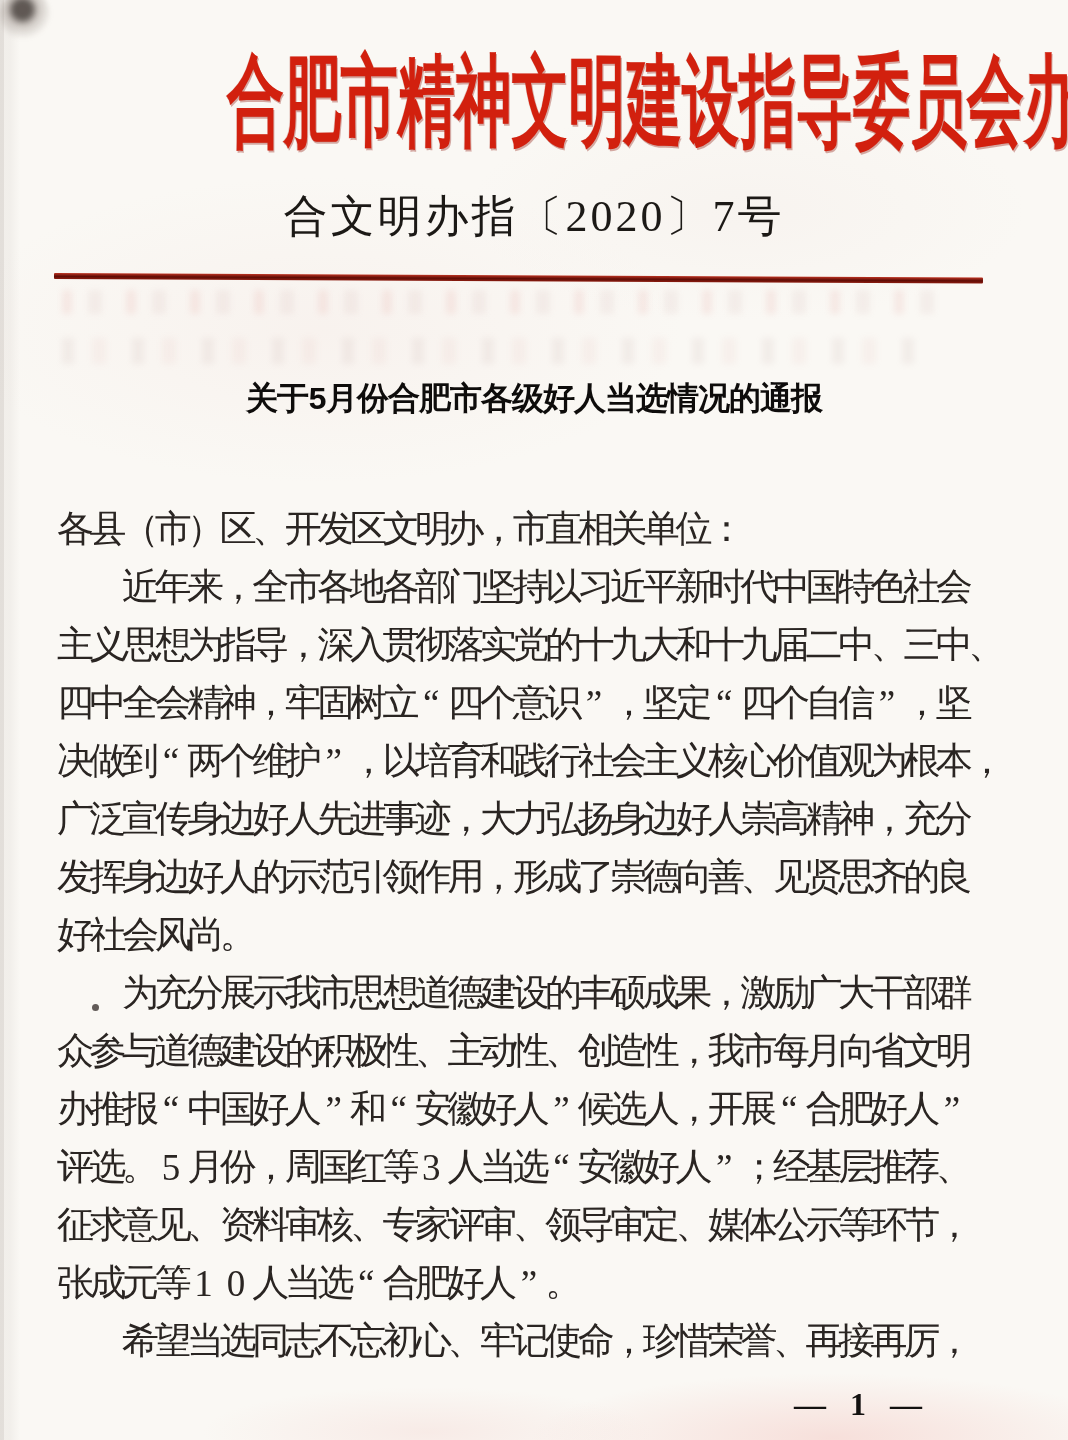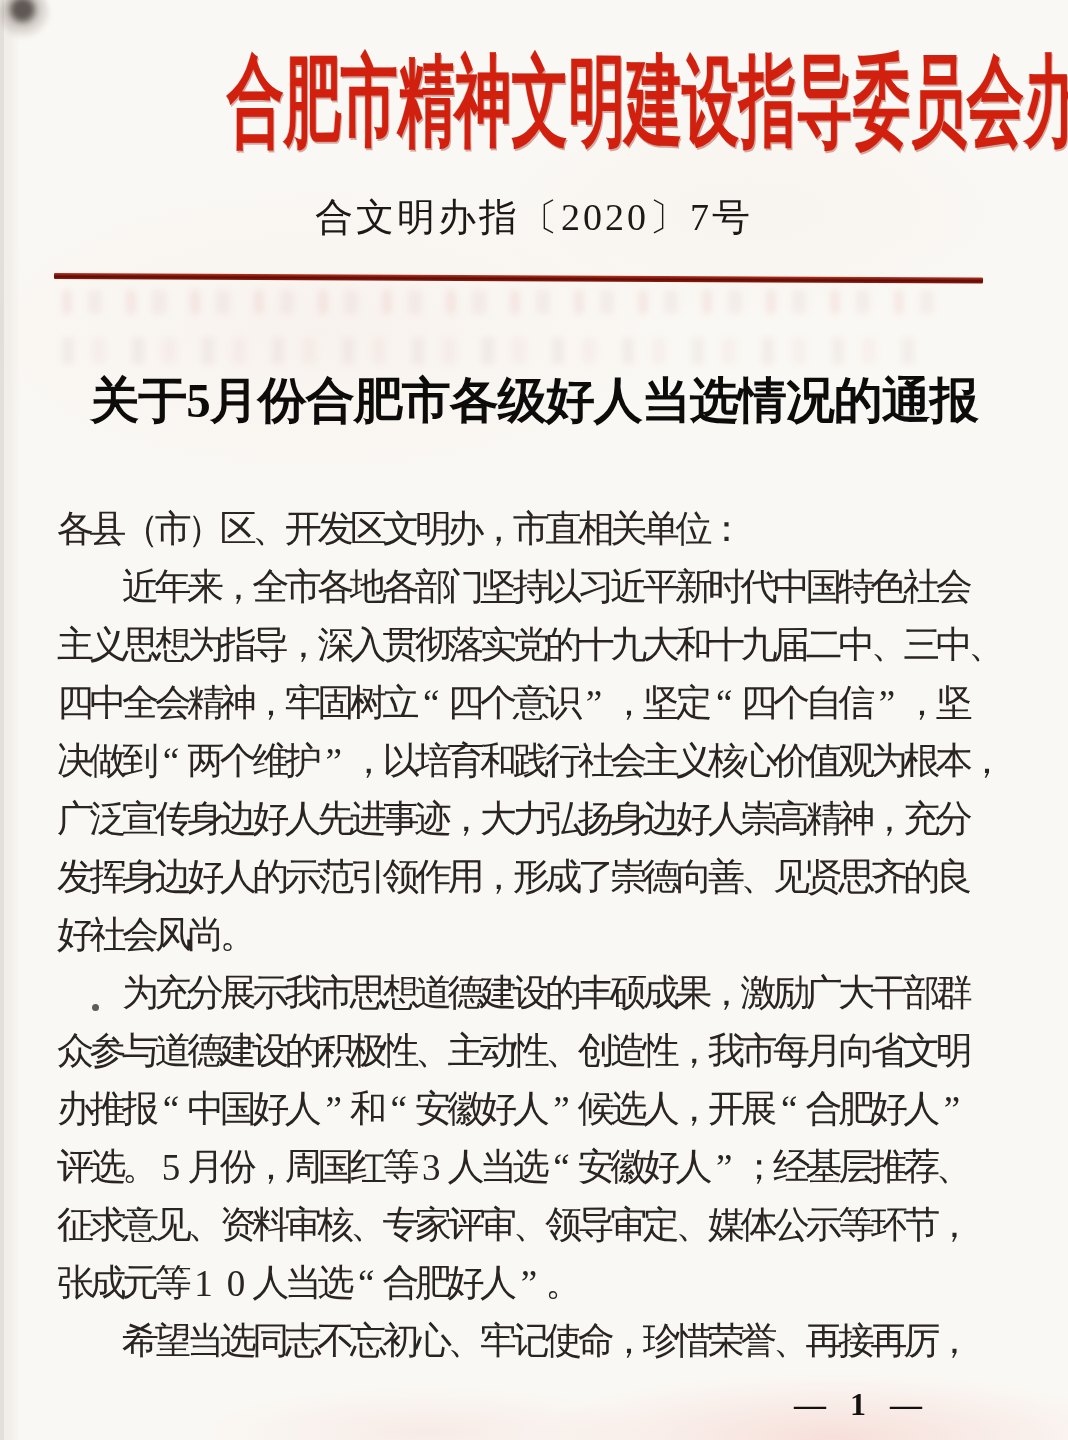--- a/index.html
+++ b/index.html
@@ -29,21 +29,21 @@
   .org-name {
     position: absolute; top: 46px; left: 0; width: 100%;
     text-align: center; white-space: nowrap;
     font-size: 99px; line-height: 112px; font-weight: 900;
     color: var(--header-red, #d2200e);
     transform: scaleX(.575);
     text-shadow: 2px 2px 0 rgba(140,20,8,.35), -1px 0 0 rgba(160,30,15,.25);
   }
   .doc-number {
     position: absolute; top: 190px; left: 0; width: 100%; text-align: center;
-    font-size: 38px; line-height: 54px; letter-spacing: 3px;
+    font-size: 44px; line-height: 54px; letter-spacing: 3px;
     color: #1c1916; font-weight: 500;
   }
   .divider {
     position: absolute; top: 273px; left: 54px; width: 929px; height: 6px;
     transform: rotate(.28deg); transform-origin: left center;
     background: linear-gradient(to bottom, #bd3322 0%, #5f0c05 55%, var(--divider-red, #8c1c10) 100%);
     border-radius: 1px;
   }
   .ghost { position: absolute; filter: blur(3px); pointer-events: none; }
   .ghost1 {
@@ -53,22 +53,22 @@
       rgba(198,160,158,.22) 26px 40px, transparent 40px 64px);
   }
   .ghost2 {
     top: 338px; left: 62px; width: 860px; height: 26px; opacity: .5;
     background: repeating-linear-gradient(90deg,
       rgba(188,160,156,.26) 0 12px, transparent 12px 30px,
       rgba(220,168,162,.20) 30px 44px, transparent 44px 70px);
   }
   .title {
     position: absolute; top: 368px; left: 0; width: 100%; margin: 0;
-    text-align: center; font-size: 49px; line-height: 66px;
-    font-weight: 900; letter-spacing: -1px; color: #0e0c0b;
+    text-align: center; font-size: 32px; line-height: 66px;
+    font-weight: 900; letter-spacing: -1px; color: #0e0c0b; font-family: Liberation Mono, monospace;
   }
   .stray-dot {
     position: absolute; top: 1004px; left: 92px; width: 7px; height: 7px;
     border-radius: 50%; background: #46403c; opacity: .85;
   }
   .body-text {
     position: absolute; top: 500px; left: 57px; width: 912px;
     color: var(--body-text, #2a2522);
   }
   .bline {

